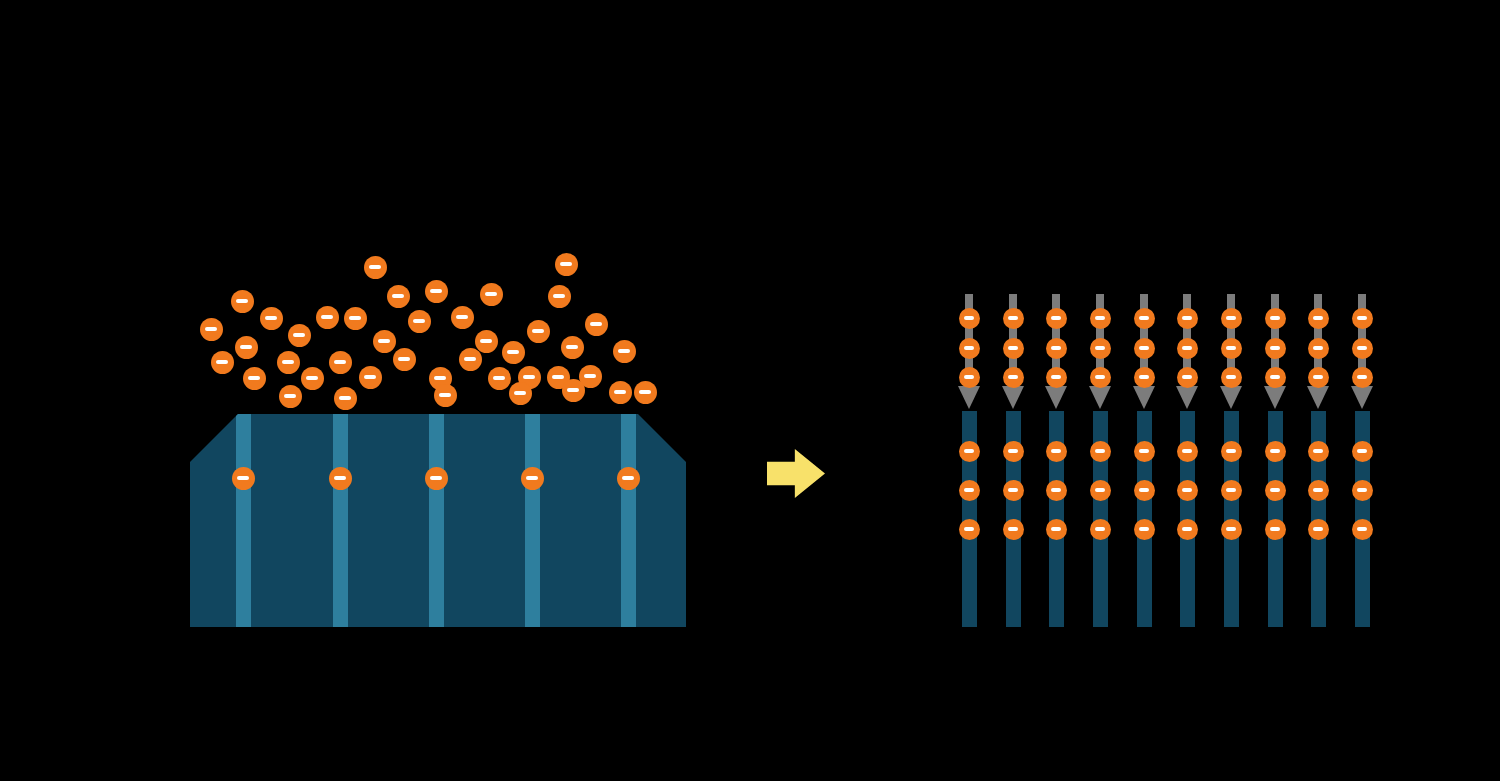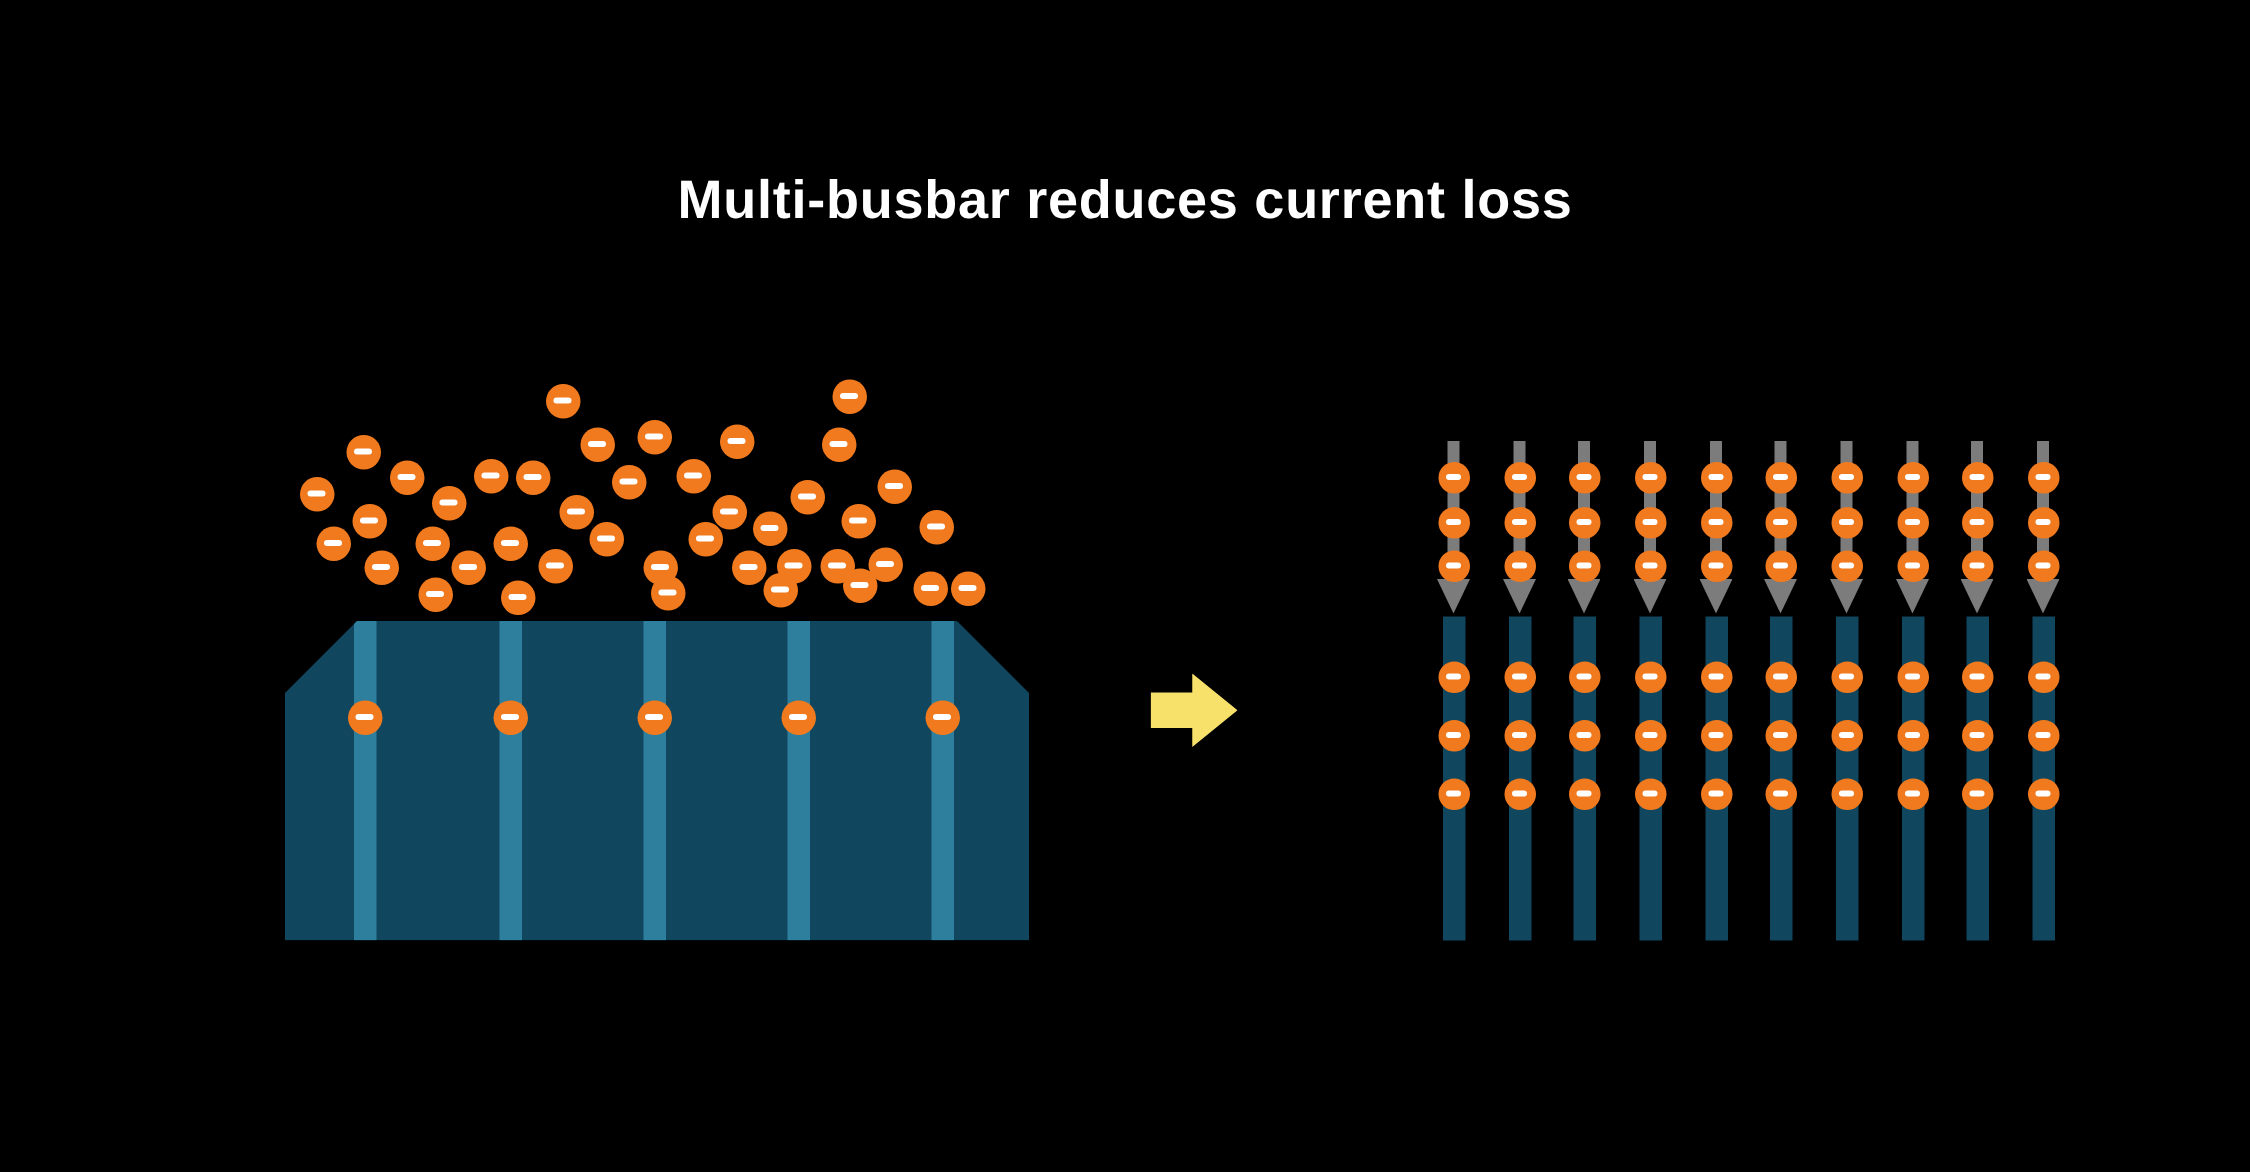--- a/index.html
+++ b/index.html
@@ -68,21 +68,20 @@
   }
   .bar {
     position: absolute;
     background: var(--cell, #11465f);
   }
 </style>
 </head>
 <body>
 
 <div class="canvas">
-  <h1 class="title">Multi-busbar reduces current loss</h1>
   <div class="solar-cell" style="left: 190px; top: 414px; width: 496px; height: 213px; clip-path: polygon(48px 0px, 448px 0px, 100% 48px, 100% 100%, 0px 100%, 0px 48px);">
       <div class="stripe" style="left: 45.5px; top: 0px; width: 15px; height: 100%;"></div>
       <div class="stripe" style="left: 142.5px; top: 0px; width: 15px; height: 100%;"></div>
       <div class="stripe" style="left: 238.5px; top: 0px; width: 15px; height: 100%;"></div>
       <div class="stripe" style="left: 334.5px; top: 0px; width: 15px; height: 100%;"></div>
       <div class="stripe" style="left: 430.5px; top: 0px; width: 15px; height: 100%;"></div>
       <div class="electron" style="left: 41.5px; top: 52.5px; width: 23px; height: 23px;"></div>
       <div class="electron" style="left: 138.5px; top: 52.5px; width: 23px; height: 23px;"></div>
       <div class="electron" style="left: 234.5px; top: 52.5px; width: 23px; height: 23px;"></div>
       <div class="electron" style="left: 330.5px; top: 52.5px; width: 23px; height: 23px;"></div>

